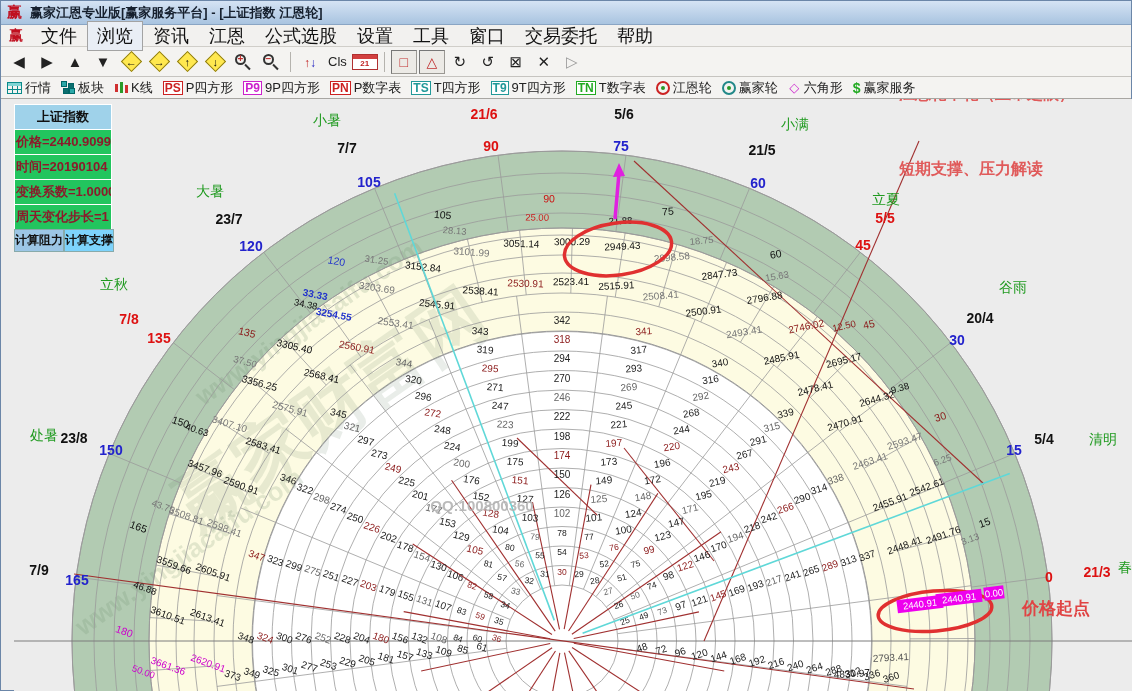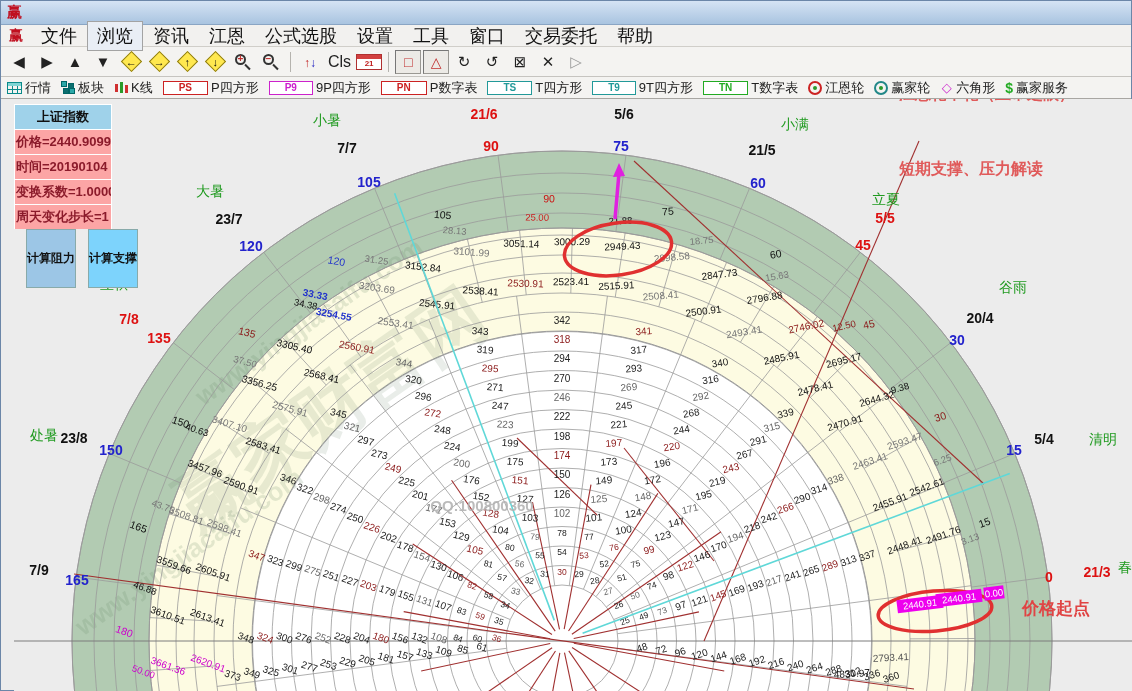--- a/index.html
+++ b/index.html
@@ -22,21 +22,21 @@
   
   #toolbar1 { height:30px; background:#f4f3f1; display:flex; align-items:center; padding-left:4px;
     border-bottom:1px solid #c6c4c0; }
   .tb1-item { width:26px; height:24px; display:flex; align-items:center; justify-content:center;
     font-size:15px; color:#222; margin:0 1px; cursor:default; }
   .tb1-item.glyph-dim { color:#999; }
   .tb1-item .diamond { width:15px; height:15px; transform:rotate(45deg); background:#ffe84f;
     border:1px solid #8c7a10; display:flex; align-items:center; justify-content:center; }
   .tb1-item .diamond span { transform:rotate(-45deg); font-size:11px; color:#111; font-weight:bold; }
   .tb1-sep { width:1px; height:20px; background:#b5b3ae; margin:0 5px; }
-  .tb1-item.textbtn { width:auto; padding:0 3px; font-size:16px; }
+  .tb1-item.textbtn { width:auto; padding:0 3px; font-size:13px; }
   .tb1-item.pressed { border:1px solid #9a9893; border-top-color:#777; border-left-color:#777;
     background:#eceae6; color:#c03030; }
   .tb1-item.shape { color:#c03030; font-size:14px; }
   .mag { position:relative; width:18px; height:18px; }
   .mag .lens { position:absolute; left:1px; top:1px; width:11px; height:11px; border:2px solid #333; border-radius:50%;
     display:flex; align-items:center; justify-content:center; font-size:10px; font-weight:bold; color:#c03030; line-height:1; }
   .mag .handle { position:absolute; width:7px; height:2px; background:#333; transform:rotate(45deg); left:10px; top:13px; }
   .updown b { font-size:12px; }
   .cal { width:32px; height:16px; border:1px solid #b03030; background:#fff; position:relative; font-size:8px;
     color:#c02020; text-align:center; line-height:16px; font-weight:bold; }
@@ -55,52 +55,53 @@
                repeating-linear-gradient(to bottom, transparent 0 3px, #0a8a8a 3px 4px); }
   .ic-blocks { width:14px; height:13px; position:relative; }
   .ic-blocks i { position:absolute; width:6px; height:6px; background:#2aa8a8; border:1px solid #066; }
   .ic-blocks i:nth-child(1){left:0;top:0;} .ic-blocks i:nth-child(2){left:7px;top:2px;background:#0c6e6e;}
   .ic-blocks i:nth-child(3){left:2px;top:7px;background:#0c6e6e;} .ic-blocks i:nth-child(4){left:8px;top:7px;}
   .ic-kline { width:14px; height:14px; position:relative; }
   .ic-kline i { position:absolute; width:3px; }
   .ic-kline i:nth-child(1){ left:1px; top:3px; height:8px; background:#d03030; }
   .ic-kline i:nth-child(2){ left:6px; top:1px; height:11px; background:#2a9a2a; }
   .ic-kline i:nth-child(3){ left:11px; top:4px; height:8px; background:#d03030; }
-  .ic-badge { min-width:16px; height:14px; border:1px solid; background:#fff; font-size:10px; font-weight:bold;
-    display:flex; align-items:center; justify-content:center; padding:0 15px; }
+  .ic-badge { min-width:16px; height:14px; border:1px solid; background:#fff; font-size:12px; font-weight:bold;
+    display:flex; align-items:center; justify-content:center; padding:0 1px; }
   .ic-target { width:14px; height:14px; border:2px solid; border-radius:50%; display:flex; align-items:center;
     justify-content:center; font-size:6px; font-weight:bold; }
   .ic-target i { width:4px; height:4px; border-radius:50%; background:#2a9a2a; }
   .ic-hex { width:13px; height:13px; display:flex; align-items:center; justify-content:center;
     font-size:13px; font-weight:bold; }
   .ic-dollar { font-size:14px; font-weight:bold; }
 
   
   #chart { position:absolute; left:13px; top:98px; width:1132px; height:593px; background:#ececec; overflow:hidden; }
   #wheel-svg { position:absolute; left:0; top:0; }
 
   
   #panel { position:absolute; left:0; top:5px; width:98px; z-index:5; font-size:13px; }
   #panel .hdr { background:#9fd2ea; border:1px solid #fff; border-bottom:none; color:#111; font-weight:bold;
     text-align:center; padding:3px 0; }
-  #panel .row { background:#fca5a5; border:1px solid #fff; border-bottom:none; color:#8b1b2b; font-weight:bold;
+  #panel .row { background:#22c55e; border:1px solid #fff; border-bottom:none; color:#8b1b2b; font-weight:bold;
     padding:3px 1px; white-space:nowrap; overflow:hidden; }
   #panel .btns { display:flex; }
-  #panel .btn { flex:1; text-align:left; padding:20px 0; font-weight:bold; color:#111; border:1px solid #8aa;
-    cursor:default; white-space:nowrap; font-size:12px;margin-left:12px; }
+  #panel .btn { flex:1; text-align:left; padding:2px 0; font-weight:bold; color:#111; border:1px solid #8aa;
+    cursor:default; white-space:nowrap; font-size:12px; }
   #panel .btn.blue { background:#9cc6e6; }
   #panel .btn.green { background:#7dd3fc; }
 </style>
 </head>
 <body>
 
 <div id="app">
 
   <div id="titlebar">
     <span class="logo">赢</span>
+    <span class="t">赢家江恩专业版[赢家服务平台] - [上证指数 江恩轮]</span>
   </div>
 
   <div id="menubar">
     <span class="logo">赢</span>
 
   <div class="menu-item">文件</div>
       <div class="menu-item active">浏览</div>
       <div class="menu-item">资讯</div>
       <div class="menu-item">江恩</div>
       <div class="menu-item">公式选股</div>

